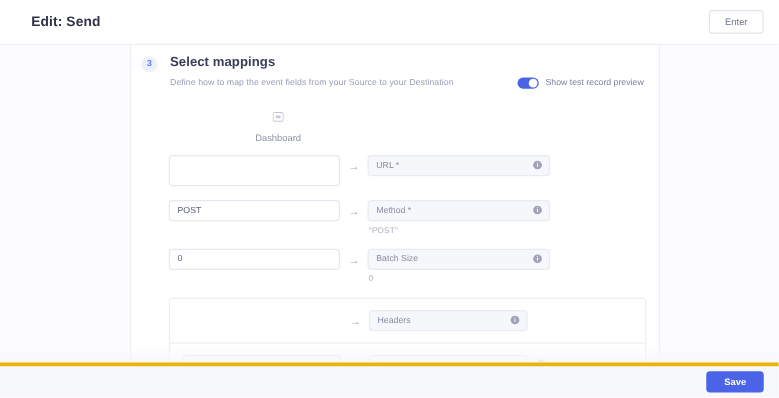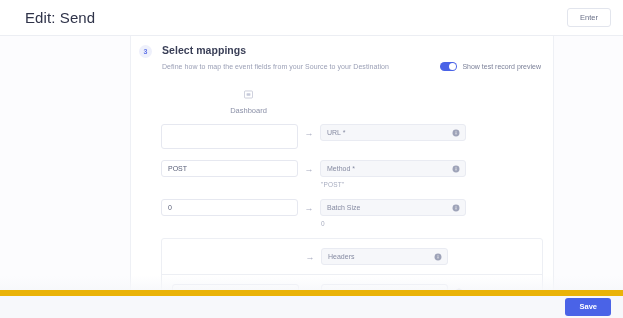--- a/index.html
+++ b/index.html
@@ -26,42 +26,42 @@
     height: 36px;
     background: #ffffff;
     border-bottom: 1px solid #eceef3;
     display: flex;
     align-items: center;
     justify-content: space-between;
     padding: 0 12px;
     z-index: 30;
   }
   .topbar-title {
-    font-size: 15px;
-    font-weight: 400;
+    font-size: 11px;
+    font-weight: 700;
     color: #2f3349;
     letter-spacing: 0.1px;
     padding-left: 13px;
   }
   .cancel-btn {
     font-size: 7.5px;
     color: #6b7189;
     background: #ffffff;
     border: 1px solid #e2e5ed;
     border-radius: 3px;
     padding: 5px 12px;
     cursor: pointer;
     line-height: 1;
   }
 
   
   .panel {
     position: absolute;
     top: 36px;
-    left: 130px;
+    left: 104px;
     width: 424px;
     height: 254px;
     background: #ffffff;
     border-left: 1px solid #eef0f5;
     border-right: 1px solid #eef0f5;
     overflow: hidden;
   }
 
   .panel-inner {
     position: relative;
@@ -236,21 +236,21 @@
   .group-row .row-src { width: 127px; }
   .group-row .row-dst { width: 127px; }
 
   
   .footer {
     position: absolute;
     left: 0; bottom: 0;
     width: 623px;
     height: 28px;
     background: #f7f8fb;
-    border-top: 6px solid #eab308;
+    border-top: 3px solid #eab308;
     display: flex;
     align-items: center;
     justify-content: flex-end;
     padding-right: 12px;
     z-index: 30;
   }
   .save-btn {
     background: #4a63e7;
     color: #ffffff;
     font-size: 7.5px;

